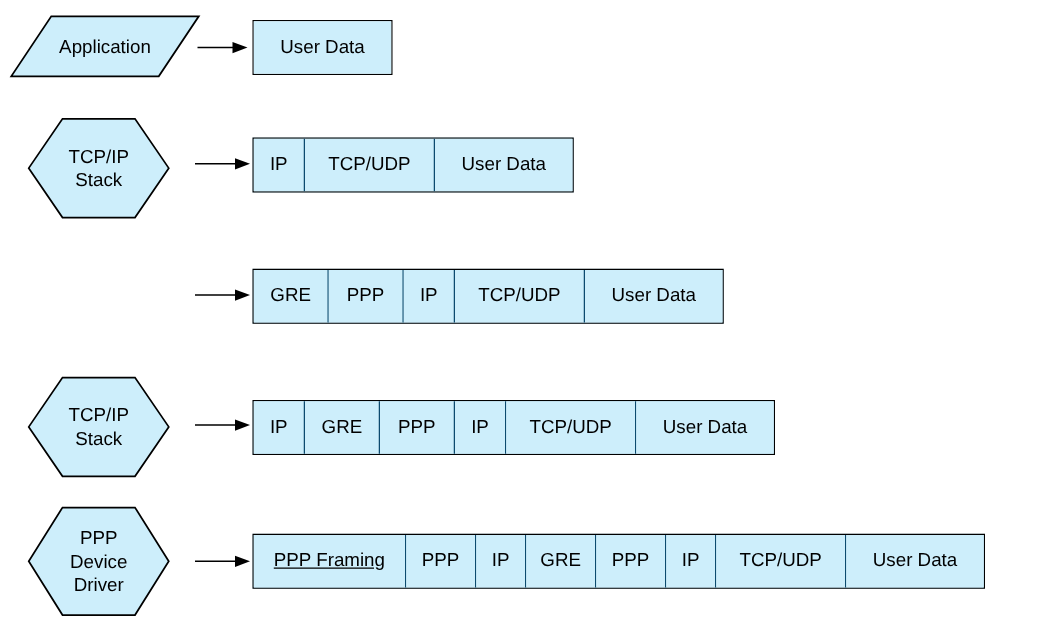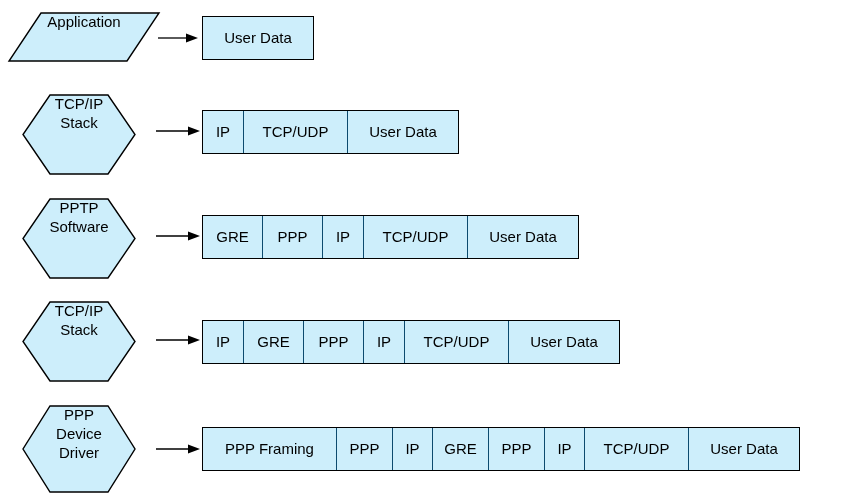--- a/index.html
+++ b/index.html
@@ -19,21 +19,21 @@
   #diagram {
     position: relative;
     width: 844px;
     height: 495px;
   }
 
   
   .shape {
     position: absolute;
     display: flex;
-    align-items: flex-start;
+    align-items: center;
     justify-content: center;
     box-sizing: border-box;
   }
   .shape svg {
     position: absolute;
     top: 0;
     left: 0;
     overflow: visible;
   }
   .shape-label {
@@ -105,27 +105,20 @@
       <svg width="44" height="12">
         <line x1="0" y1="6" x2="33" y2="6" stroke="#000000" stroke-width="1.3"></line>
         <polygon points="32,1.5 44,6 32,10.5" fill="#000000"></polygon>
       </svg>
     </div>
     <div class="packet" style="left: 202px; top: 110px;">
       <div class="field" style="width: 41px;">IP</div>
       <div class="field" style="width: 104px;">TCP/UDP</div>
       <div class="field" style="width: 110px;">User Data</div>
     </div>
-    <div class="shape" style="left: 22px; top: 198px; width: 114px; height: 81px;">
-      <svg width="114" height="81">
-        <polygon points="28,1 86,1 113,40.5 86,80 28,80 1,40.5" fill="#cdeefb" stroke="#000000" stroke-width="1.4" stroke-linejoin="miter"></polygon>
-      </svg>
-      <div class="shape-label">PPTP
-Software</div>
-    </div>
     <div class="arrow" style="left: 156px; top: 230px; width: 44px;">
       <svg width="44" height="12">
         <line x1="0" y1="6" x2="33" y2="6" stroke="#000000" stroke-width="1.3"></line>
         <polygon points="32,1.5 44,6 32,10.5" fill="#000000"></polygon>
       </svg>
     </div>
     <div class="packet" style="left: 202px; top: 215px;">
       <div class="field" style="width: 60px;">GRE</div>
       <div class="field" style="width: 60px;">PPP</div>
       <div class="field" style="width: 41px;">IP</div>
@@ -161,21 +154,21 @@
 Device
 Driver</div>
     </div>
     <div class="arrow" style="left: 156px; top: 443px; width: 44px;">
       <svg width="44" height="12">
         <line x1="0" y1="6" x2="33" y2="6" stroke="#000000" stroke-width="1.3"></line>
         <polygon points="32,1.5 44,6 32,10.5" fill="#000000"></polygon>
       </svg>
     </div>
     <div class="packet" style="left: 202px; top: 427px;">
-      <div class="field" style="width: 134px;">PPP Framing</div>
+      <div class="field" style="width: 122px; text-decoration: underline;">PPP Framing</div>
       <div class="field" style="width: 56px;">PPP</div>
       <div class="field" style="width: 40px;">IP</div>
       <div class="field" style="width: 56px;">GRE</div>
       <div class="field" style="width: 56px;">PPP</div>
       <div class="field" style="width: 40px;">IP</div>
       <div class="field" style="width: 104px;">TCP/UDP</div>
       <div class="field" style="width: 110px;">User Data</div>
     </div>
   </div>
 

